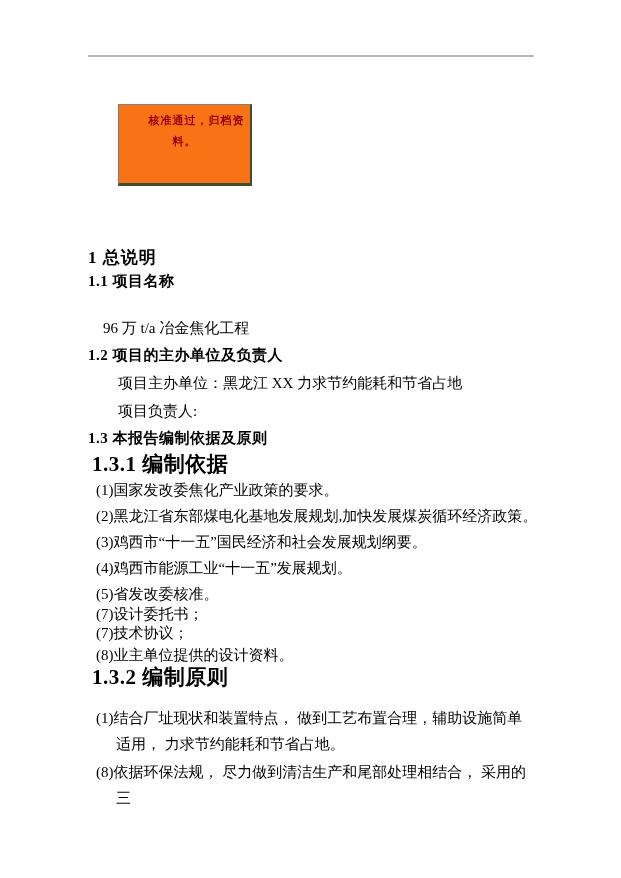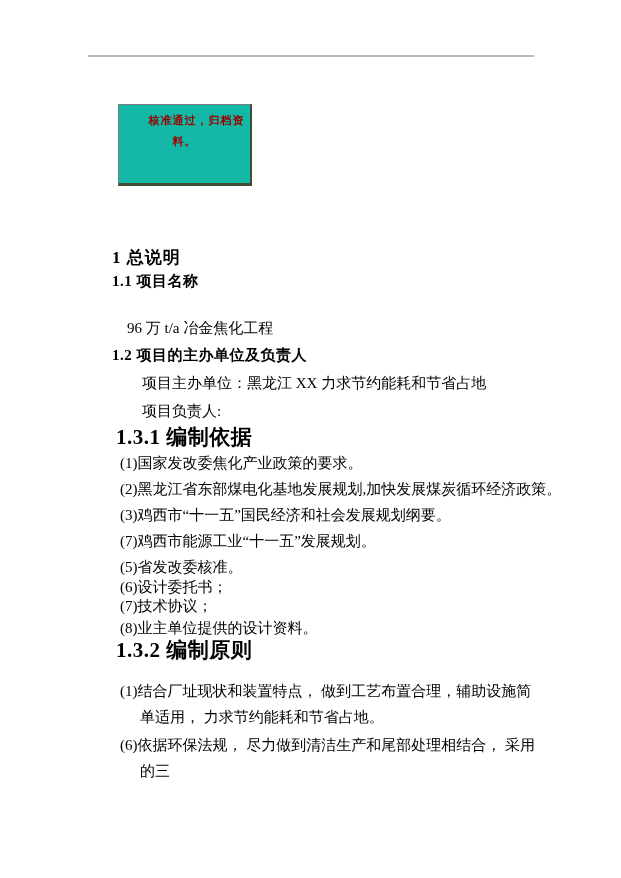--- a/index.html
+++ b/index.html
@@ -11,39 +11,39 @@
     color:#000000;
     overflow:hidden;
   }
   .header-rule{
     position:absolute;left:88px;right:87px;top:55px;
     border-top:2px solid #b8b8b8;
   }
   .stamp{
     position:absolute;left:118px;top:104px;
     width:134px;height:82px;box-sizing:border-box;
-    background:#14b8a6;
+    background:#f97316;
     border:1px solid #7d7d7d;
     border-right:2px solid #3f4d33;
     border-bottom:3px solid #3f4d33;
     padding-top:5px;
     text-align:center;
   }
   .stamp p{
     margin:0;
     font-size:11px;
     font-weight:bold;
     color:#990000;
     line-height:21px;
     text-indent:2.2em;
     letter-spacing:1px;
   }
   .content{
     position:absolute;left:0;top:0;right:0;
-    padding:0 86px 0 112px;
+    padding:0 86px 0 88px;
     box-sizing:border-box;
   }
   .h1{font-size:17px;font-weight:bold;line-height:24px;margin:246px 0 0 0;letter-spacing:1px;}
   .h2{font-size:15px;font-weight:bold;line-height:22px;margin:0;letter-spacing:0.5px;}
   .h3{font-size:21px;font-weight:bold;line-height:22px;margin:4px;letter-spacing:0.5px;}
   .body-p{font-size:15px;line-height:22px;margin:0;white-space:nowrap;}
   .item{font-size:15px;line-height:22px;margin:0 0 0 8px;white-space:nowrap;}
   .item-wrap{
     font-size:15px;line-height:26px;margin:0 0 0 8px;
     padding-left:20px;text-indent:-20px;white-space:normal;
@@ -78,30 +78,31 @@
 
     <p class="h1">1  总说明</p>
 
     <p class="h2 mt-h2-11">1.1 项目名称</p>
     <p class="body-p mt-96">96 万 t/a 冶金焦化工程</p>
 
     <p class="h2 mt-h2-12">1.2 项目的主办单位及负责人</p>
     <p class="body-p mt-sponsor">项目主办单位：黑龙江 XX 力求节约能耗和节省占地</p>
     <p class="body-p mt-leader">项目负责人:</p>
 
+    <p class="h2 mt-h2-13">1.3 本报告编制依据及原则</p>
 
     <p class="h3 mt-h31">1.3.1 编制依据</p>
     <p class="item mt4">(1)国家发改委焦化产业政策的要求。</p>
     <p class="item mt4">(2)黑龙江省东部煤电化基地发展规划,加快发展煤炭循环经济政策。</p>
     <p class="item mt4">(3)鸡西市“十一五”国民经济和社会发展规划纲要。</p>
-    <p class="item mt4">(7)鸡西市能源工业“十一五”发展规划。</p>
+    <p class="item mt4">(4)鸡西市能源工业“十一五”发展规划。</p>
     <p class="item mt4">(5)省发改委核准。</p>
-    <p class="item mt-t1">(6)设计委托书；</p>
+    <p class="item mt-t1">(7)设计委托书；</p>
     <p class="item mt-t2">(7)技术协议；</p>
     <p class="item mt0">(8)业主单位提供的设计资料。</p>
 
     <p class="h3 mt-h32">1.3.2 编制原则</p>
     <p class="item-wrap mt-i1">(1)结合厂址现状和装置特点， 做到工艺布置合理，辅助设施简单适用， 力求节约能耗和节省占地。</p>
-    <p class="item-wrap mt-i2">(6)依据环保法规， 尽力做到清洁生产和尾部处理相结合， 采用的三</p>
+    <p class="item-wrap mt-i2">(8)依据环保法规， 尽力做到清洁生产和尾部处理相结合， 采用的三</p>
 
   </div>
 
 </div>
 
 </body></html>

